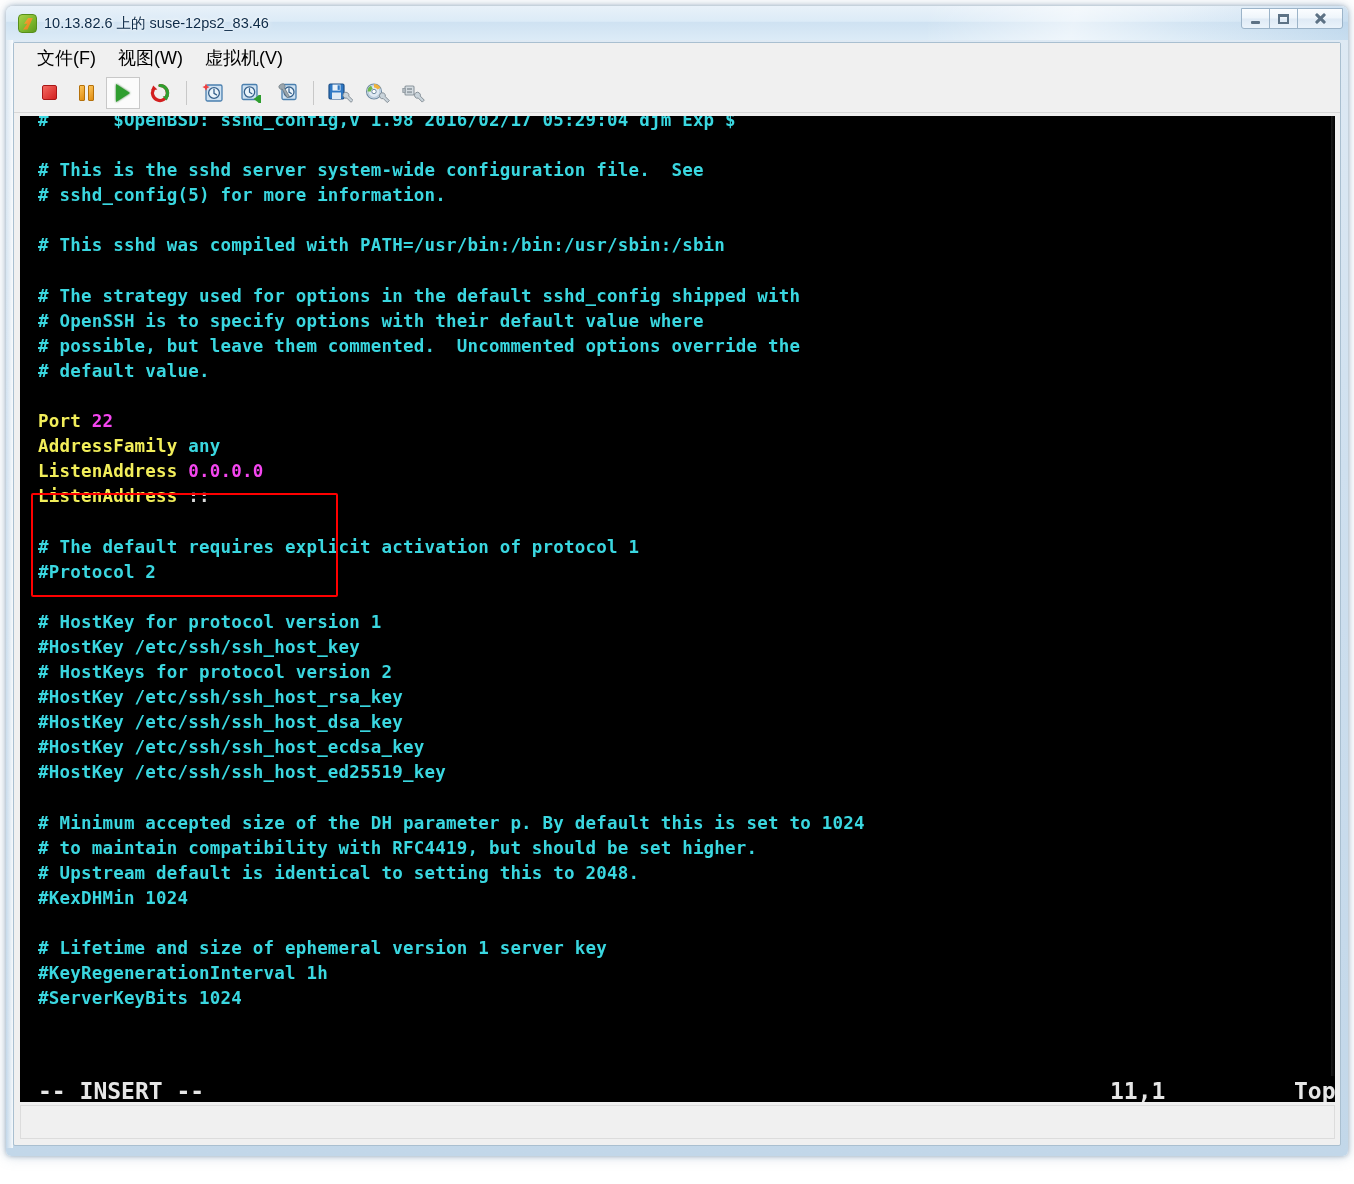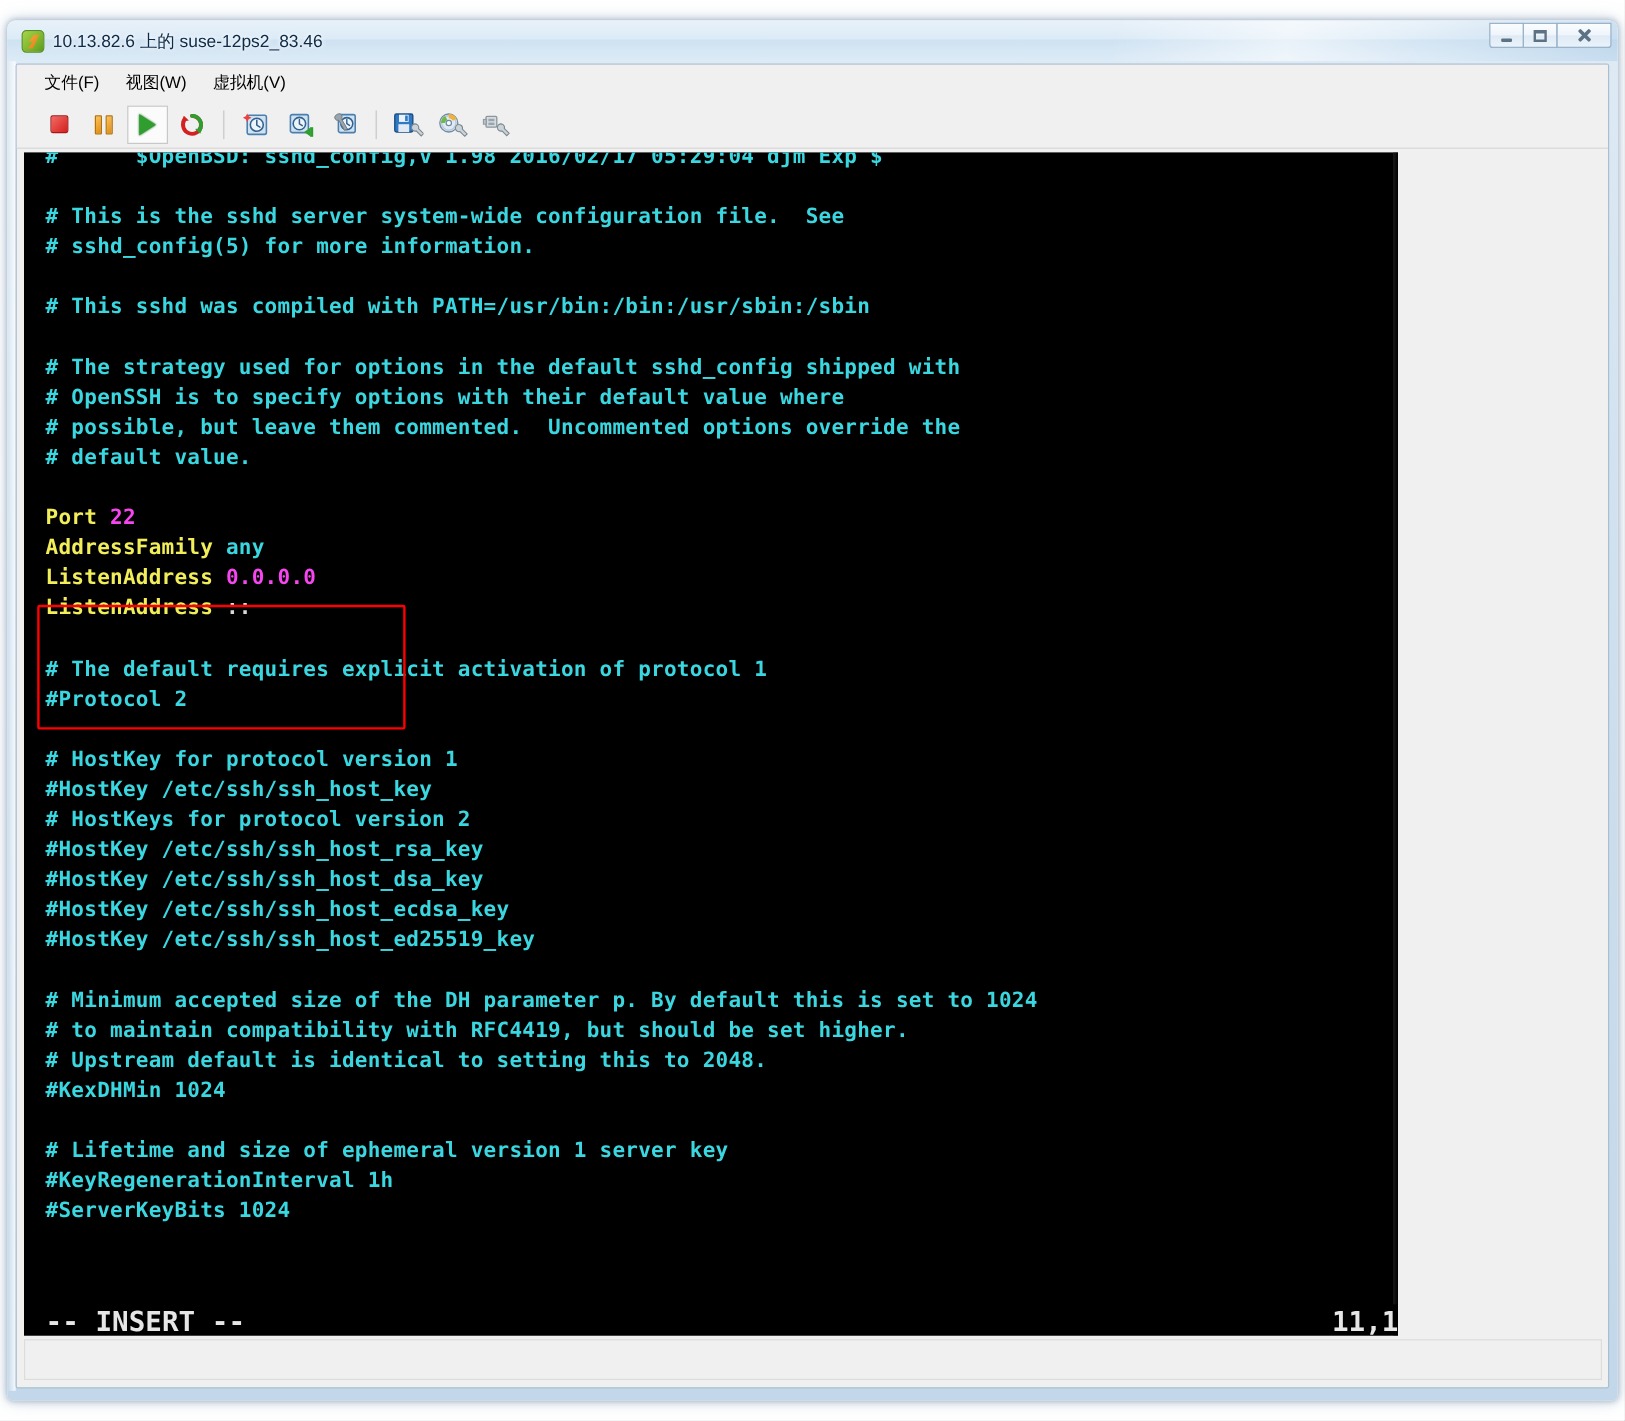--- a/index.html
+++ b/index.html
@@ -7,21 +7,21 @@
     margin: 0; padding: 0;
     width: 1354px; height: 1184px;
     background: #ffffff;
     font-family: "Liberation Sans", sans-serif;
     overflow: hidden;
   }
 
   
   #vm-window {
     position: absolute;
-    left: 6px; top: 17px;
+    left: 6px; top: 6px;
     width: 1342px; height: 1150px;
     border-radius: 7px 7px 5px 5px;
     background: linear-gradient(to bottom, #dfeaf4 0%, #cfe0ef 40%, #c2d7e9 100%);
     box-shadow: 0 0 5px rgba(90,120,150,0.55), 0 0 14px rgba(120,150,180,0.35);
     padding: 0;
   }
 
   
   #titlebar {
     position: relative;
@@ -104,21 +104,21 @@
 
   
   #menubar {
     height: 30px;
     display: flex; align-items: center;
     padding-left: 14px;
     background: #f0f0f0;
     gap: 4px;
   }
   .menu-item {
-    font-size: 14px; color: #000;
+    font-size: 18px; color: #000;
     padding: 4px 9px;
     white-space: nowrap;
   }
 
   
   #toolbar {
     height: 40px;
     display: flex; align-items: center;
     padding-left: 18px;
     background: #f0f0f0;
@@ -157,21 +157,21 @@
     border-left: 14px solid #2f9e2f;
     border-top: 9px solid transparent;
     border-bottom: 9px solid transparent;
     filter: drop-shadow(0 0 1px #1d6b1d);
   }
 
   
   #terminal {
     position: absolute;
     left: 6px; top: 73px;
-    width: 1145px; height: 986px;
+    width: 1315px; height: 986px;
     background: #000000;
     overflow: hidden;
     padding-left: 14px;
   }
   #term-text {
     position: absolute;
     left: 18px; top: -8px;
     font-family: "DejaVu Sans Mono", "Liberation Mono", monospace;
     font-size: 17.5px;
     line-height: 25.1px;

